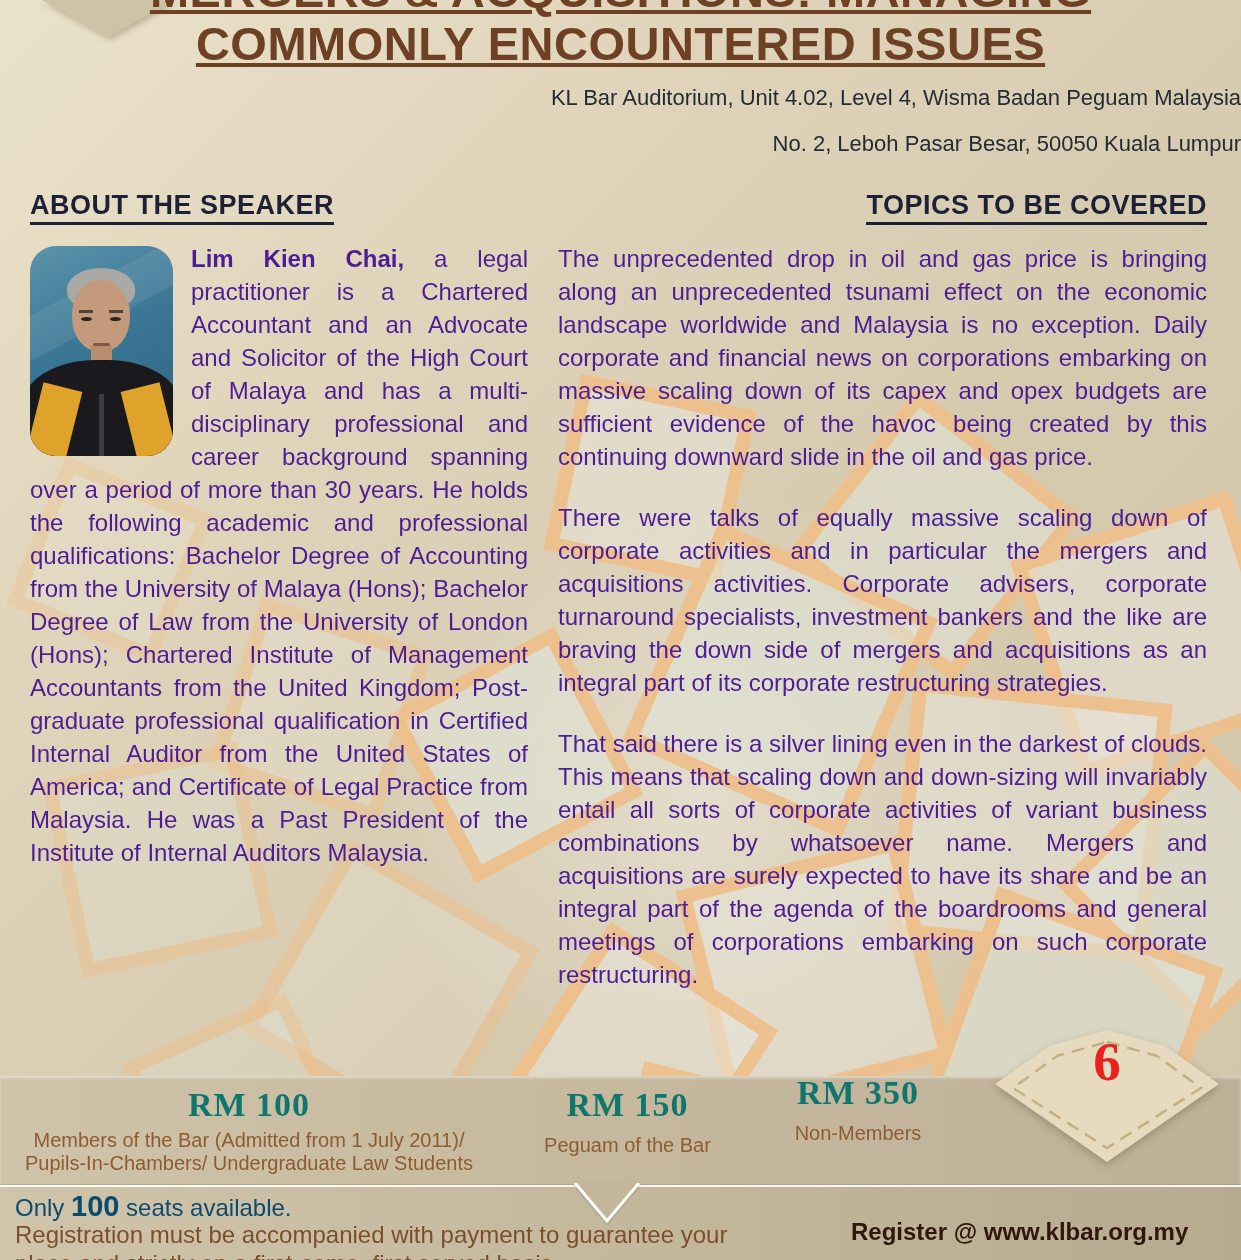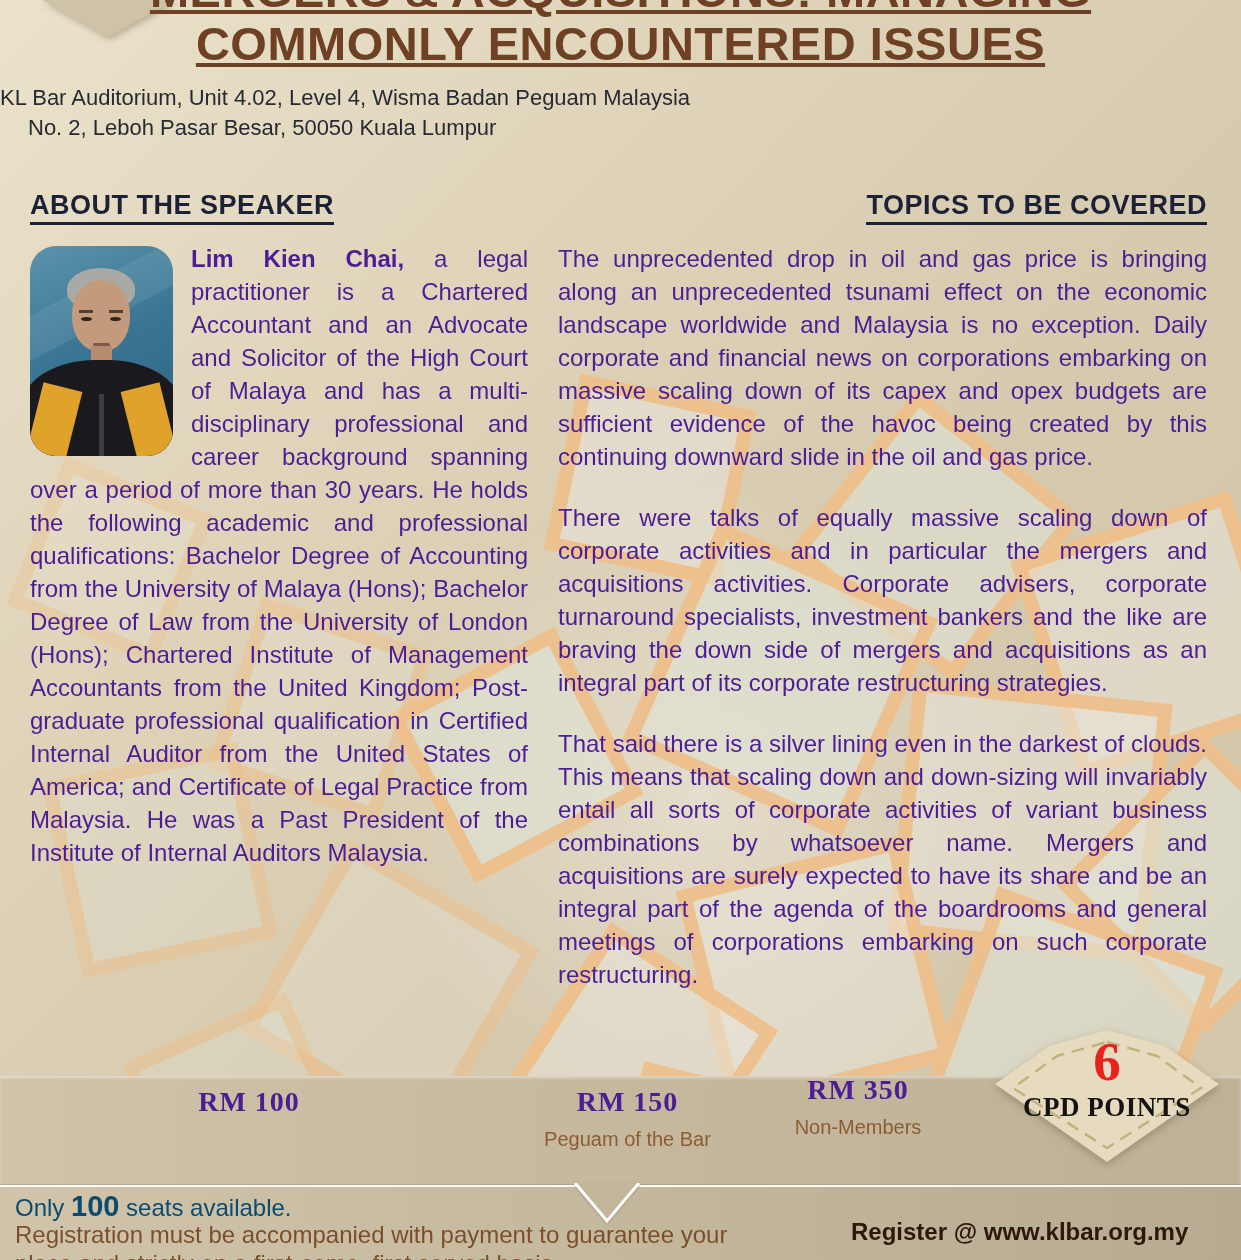--- a/index.html
+++ b/index.html
@@ -17,24 +17,24 @@
           background:radial-gradient(circle, rgba(240,238,228,0.55) 0%, rgba(240,238,228,0) 70%); }
   
   .fold { position:absolute; left:42px; top:0; width:0; height:0; z-index:2;
           border-left:66px solid transparent; border-right:67px solid transparent;
           border-top:37px solid #cfc3a7; filter:drop-shadow(2px 3px 3px rgba(100,85,55,0.35)); }
   
   .title { position:absolute; width:100%; text-align:center; z-index:3;
            font-weight:bold; font-size:47px; letter-spacing:0.5px; color:#6f4124;text-decoration:underline; }
   .title1 { top:-37px; }
   .title2 { top:16px; }
-  .venue { position:absolute; width:100%; text-align:left; z-index:3;
+  .venue { position:absolute; width:100%; text-align:right; z-index:3;
            font-size:22px; color:#262b33; }
   .venue1 { top:85px; }
-  .venue2 { top:115px;padding-left:28px; }
+  .venue2 { top:131px;padding-left:28px; }
   
   .sec-head { position:absolute; top:190px; z-index:3; font-size:27px; font-weight:bold;
               color:#1c2136; border-bottom:3px solid #1c2136; padding-bottom:1px; letter-spacing:0.5px; }
   .sec-head.left { left:30px; }
   .sec-head.right { right:34px; }
   
   .col { position:absolute; top:242px; z-index:3; font-size:24px; line-height:33px;
          color:#4c1d95; text-align:justify; }
   .col p { margin-bottom:28px; }
   .left-col { left:30px; width:498px; }
@@ -58,22 +58,22 @@
                    background:#1a1a1e; border-radius:46% 46% 0 0; }
   .photo .yl { position:absolute; bottom:-4px; width:40px; height:74px; background:#dfa32c; }
   .photo .yl.l { left:4px;  transform:rotate(14deg); }
   .photo .yl.r { right:4px; transform:rotate(-14deg); }
   .photo .zip { position:absolute; bottom:0; left:69px; width:5px; height:62px; background:#3c3c42; }
   
   .price-band { position:absolute; left:0; top:1076px; width:1241px; height:109px; z-index:2;
                 background:linear-gradient(90deg,#cfc3a9 0%,#c6b99e 45%,#beb198 100%);
                 box-shadow:inset 0 2px 3px rgba(255,255,255,0.45), inset 0 -1px 0 rgba(120,100,70,0.25); }
   .price-col { position:absolute; text-align:center; z-index:3; }
-  .price { font-family:"Liberation Serif", serif; font-weight:bold; font-size:28px;
-           color:#4c1d95; letter-spacing:1px; }
+  .price { font-family:"Liberation Serif", serif; font-weight:bold; font-size:34px;
+           color:#0f766e; letter-spacing:1px; }
   .price-desc { margin-top:5px; font-size:20px; line-height:23px; color:#8d5c33; }
   .pc1 { left:10px;  top:1086px; width:478px; }
   .pc2 { left:505px; top:1086px; width:245px; }
   .pc3 { left:758px; top:1074px; width:200px; }
   .pc2 .price-desc, .pc3 .price-desc { margin-top:10px; }
   .notch { position:absolute; left:573px; top:1183px; z-index:3;
            filter:drop-shadow(0 1px 1px rgba(90,75,50,0.3)); }
   
   .footer-band { position:absolute; left:0; top:1185px; width:1241px; height:75px; z-index:2;
                  border-top:2px solid rgba(255,255,255,0.9);
@@ -147,40 +147,40 @@
 
 <div class="col right-col">
   <p>The unprecedented drop in oil and gas price is bringing along an unprecedented tsunami effect on the economic landscape worldwide and Malaysia is no exception.  Daily corporate and financial news on corporations embarking on massive scaling down of its capex and opex budgets are sufficient evidence of the havoc being created by this continuing downward slide in the oil and gas price.</p>
   <p>There were talks of equally massive scaling down of corporate activities and in particular the mergers and acquisitions activities.  Corporate advisers, corporate turnaround specialists, investment bankers and the like are braving the down side of mergers and acquisitions as an integral part of its corporate restructuring strategies.</p>
   <p>That said there is a silver lining even in the darkest of clouds.  This means that scaling down and down-sizing will invariably entail all sorts of corporate activities of variant business combinations by whatsoever name. Mergers and acquisitions are surely expected to have its share and be an integral part of the agenda of the boardrooms and general meetings of corporations embarking on such corporate restructuring.</p>
 </div>
 
 <div class="price-band"></div>
 <div class="price-col pc1">
   <div class="price">RM 100</div>
+  <div class="price-desc">Members of the Bar (Admitted from 1 July 2011)/ Pupils-In-Chambers/ Undergraduate Law Students</div>
 </div>
 <div class="price-col pc2">
   <div class="price">RM 150</div>
   <div class="price-desc">Peguam of the Bar</div>
 </div>
 <div class="price-col pc3">
   <div class="price">RM 350</div>
   <div class="price-desc">Non-Members</div>
 </div>
 
 <svg class="notch" width="68" height="44">
   <polyline points="2,0 34,38 66,0" fill="#c3b69a" stroke="#ffffff" stroke-width="3"></polyline>
 </svg>
 
 <div class="badge">
   <svg width="228" height="136" style="filter:drop-shadow(0 3px 4px rgba(90,70,40,0.35));">
     <polygon points="114,2 172,18 226,56 114,134 2,56 56,18" fill="#e6dabf"></polygon>
     <polygon points="114,14 164,28 208,60 114,120 20,60 64,28" fill="none" stroke="#c5b17f" stroke-width="2.5" stroke-dasharray="13,8"></polygon>
   </svg>
   <div class="points">6</div>
-  <div class="points-label">CPD POINTS</div>
 </div>
 
 <div class="footer-band"></div>
 <div class="seats"><span>Only </span><span class="num">100</span><span> seats available.</span></div>
 <div class="reg1">Registration must  be accompanied with payment to guarantee your</div>
 <div class="reg2">place and strictly on a first-come, first served basis.</div>
 <div class="register">Register @ www.klbar.org.my</div>
 
 </body></html>

